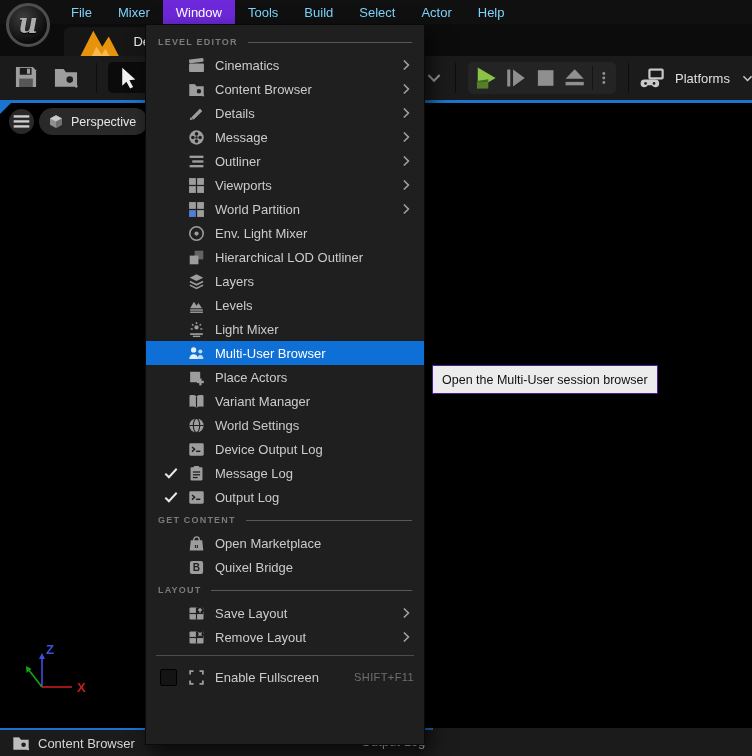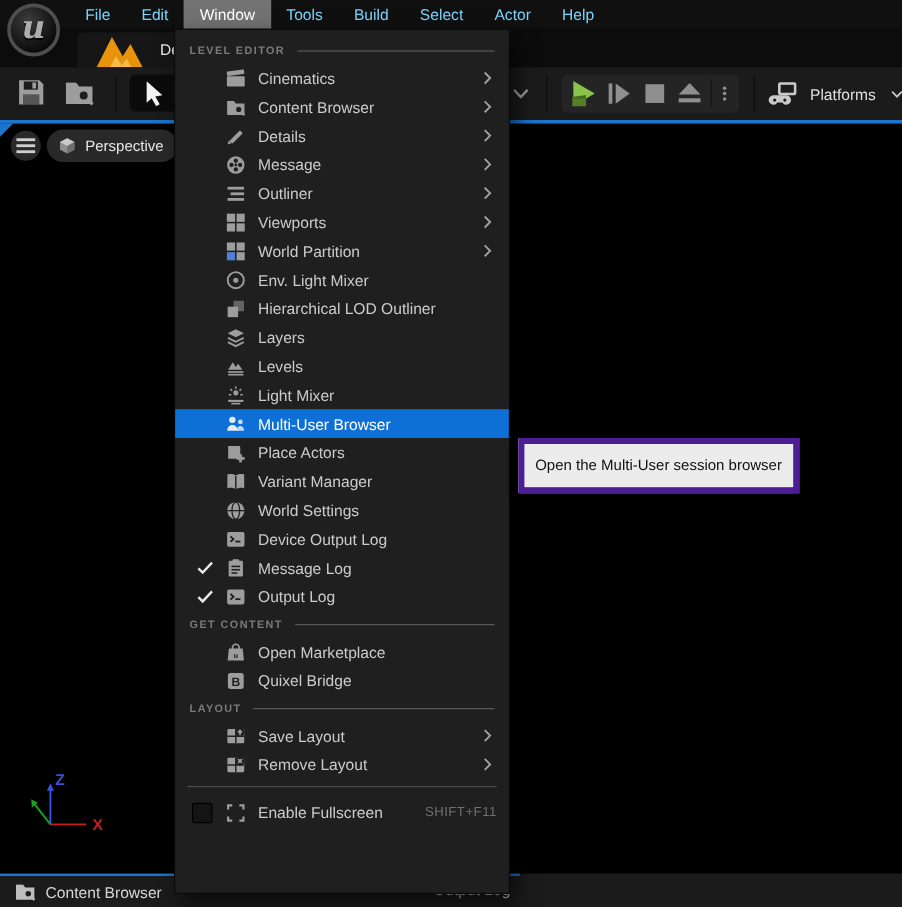--- a/index.html
+++ b/index.html
@@ -4,21 +4,21 @@
 <style>
   html,body{margin:0;padding:0;background:#000;}
   body{width:752px;height:756px;position:relative;overflow:hidden;
        font-family:"Liberation Sans",sans-serif;color:#c9c9c9;-webkit-font-smoothing:antialiased;}
   svg{display:block;}
 
   
   #menubar{position:absolute;top:0;left:0;width:752px;height:24px;background:#101010;
            display:flex;align-items:stretch;padding-left:58px;box-sizing:border-box;z-index:3;}
   .mb-item{display:flex;align-items:center;padding:0 13px;font-size:13px;color:#7dd3fc;cursor:default;}
-  .mb-item.active{background:#737373;color:#fff;}
+  .mb-item.active{background:#6d28d9;color:#fff;}
 
   
   #ue-logo{position:absolute;top:3px;left:6px;width:44px;height:44px;border-radius:50%;
            background:radial-gradient(circle at 38% 30%, #3d3d3d, #0b0b0b 72%);
            border:3px solid #4e4e4e;box-sizing:border-box;z-index:4;
            display:flex;align-items:center;justify-content:center;}
   #ue-logo span{font-family:"DejaVu Serif",serif;font-style:italic;font-weight:bold;
                 font-size:27px;color:#adadad;text-shadow:0 1px 1px #000;margin-top:-3px;}
 
   
@@ -75,34 +75,34 @@
   .menu-item .arrow{position:absolute;right:11px;top:5px;width:14px;height:14px;color:#a2a2a2;}
   .menu-item .shortcut{margin-left:auto;font-size:11px;color:#6f6f6f;letter-spacing:.4px;}
   .menu-item.hl{background:#0E6FD6;color:#fff;}
   .menu-item.hl .ic{color:#e3eefb;}
   .menu-sep{height:13px;display:flex;align-items:center;padding:0 10px;flex:none;}
   .menu-sep .hr{flex:1;height:1px;background:#4c4c4c;}
   .menu-item.tall{height:30px;}
   .cbx{width:15px;height:15px;background:#141414;border:1px solid #000;border-radius:2px;flex:none;margin-right:7px;}
 
   
-  #tooltip{position:absolute;left:432px;top:365px;height:46px;background:#ececec;border:5px solid #4c1d95;
+  #tooltip{position:absolute;left:432px;top:365px;height:29px;background:#ececec;border:1px solid #4c1d95;
            color:#111;font-size:12.5px;display:flex;align-items:center;padding:0 9px;z-index:20;
            box-shadow:3px 4px 8px rgba(0,0,0,.55);box-sizing:border-box;white-space:nowrap;}
 </style>
 </head>
 <body>
 
 <div id="ue-logo">
     <span>u</span>
   </div>
 
 <nav id="menubar">
     <div class="mb-item">File</div>
-    <div class="mb-item">Edit</div>
+    <div class="mb-item">Mixer</div>
     <div class="mb-item active">Window</div>
     <div class="mb-item">Tools</div>
     <div class="mb-item">Build</div>
     <div class="mb-item">Select</div>
     <div class="mb-item">Actor</div>
     <div class="mb-item">Help</div>
   </nav>
 
 <div id="tabrow">
   <div id="level-tab">

